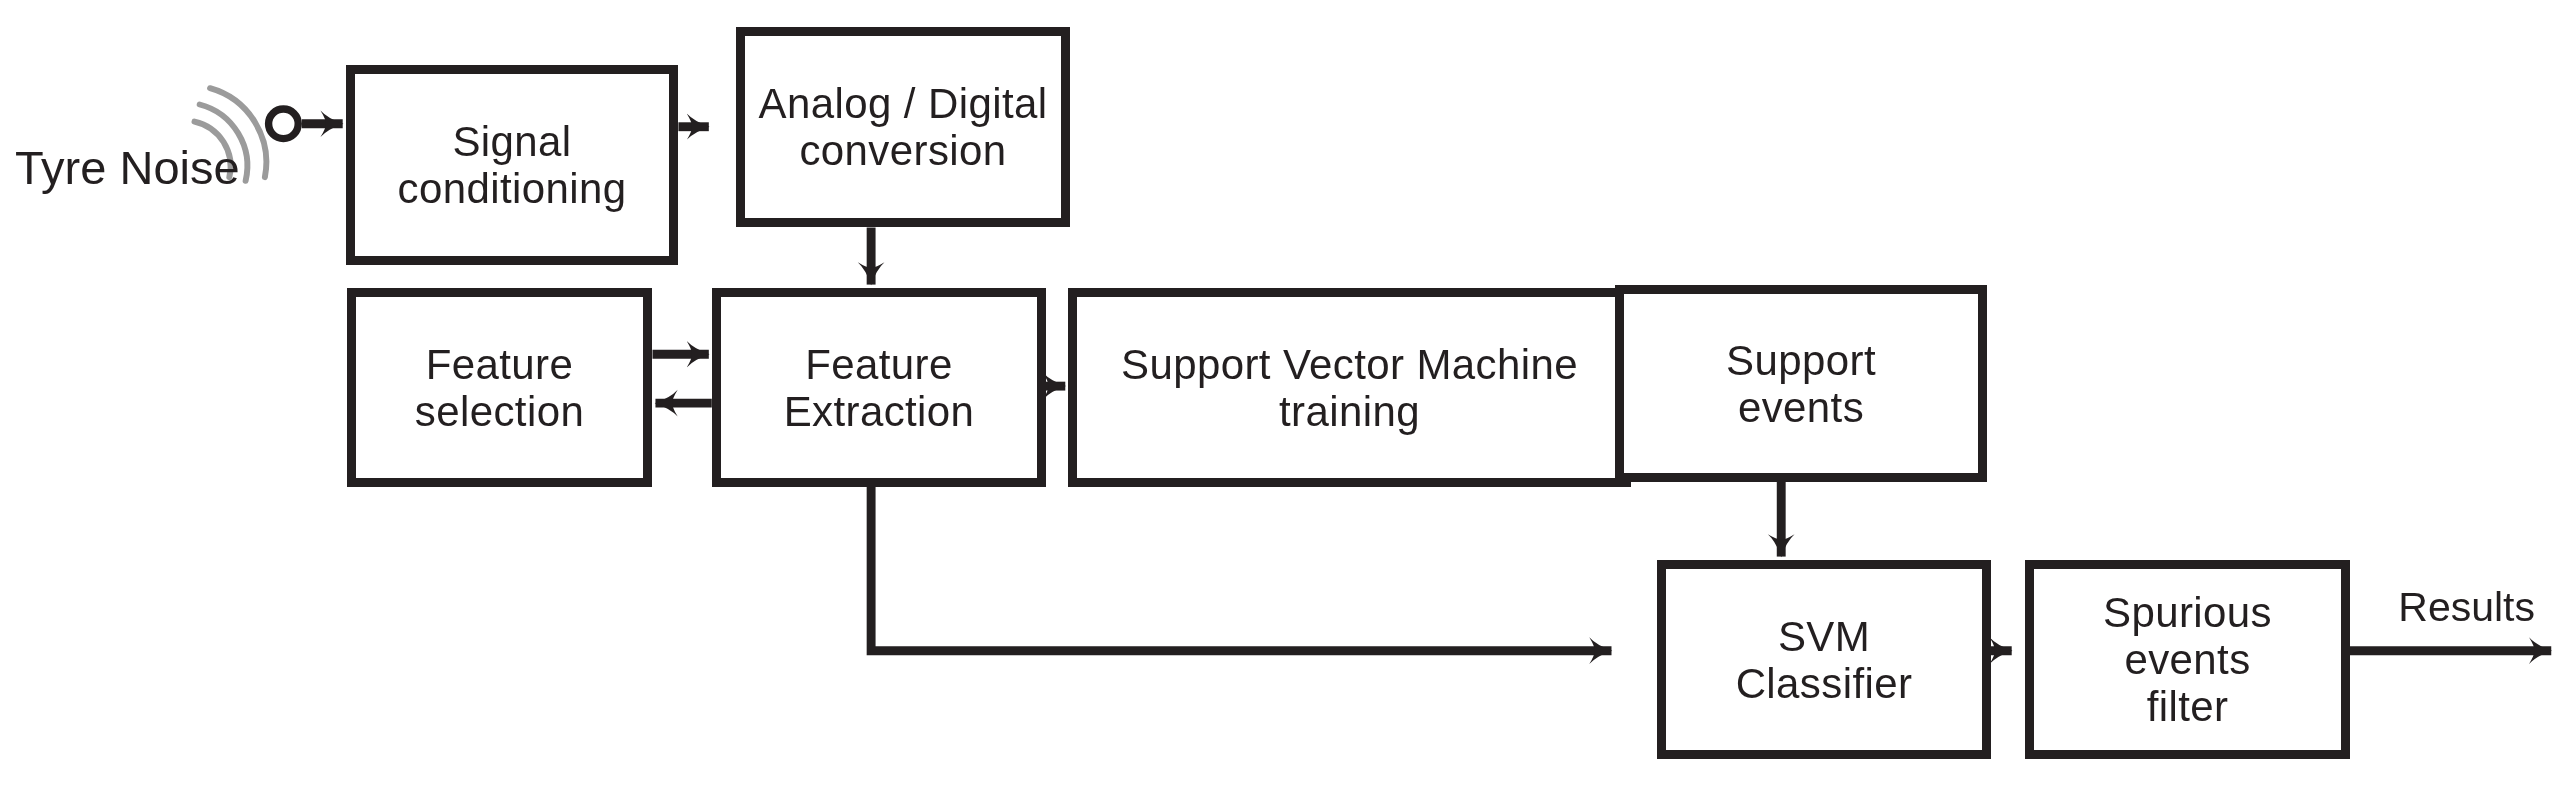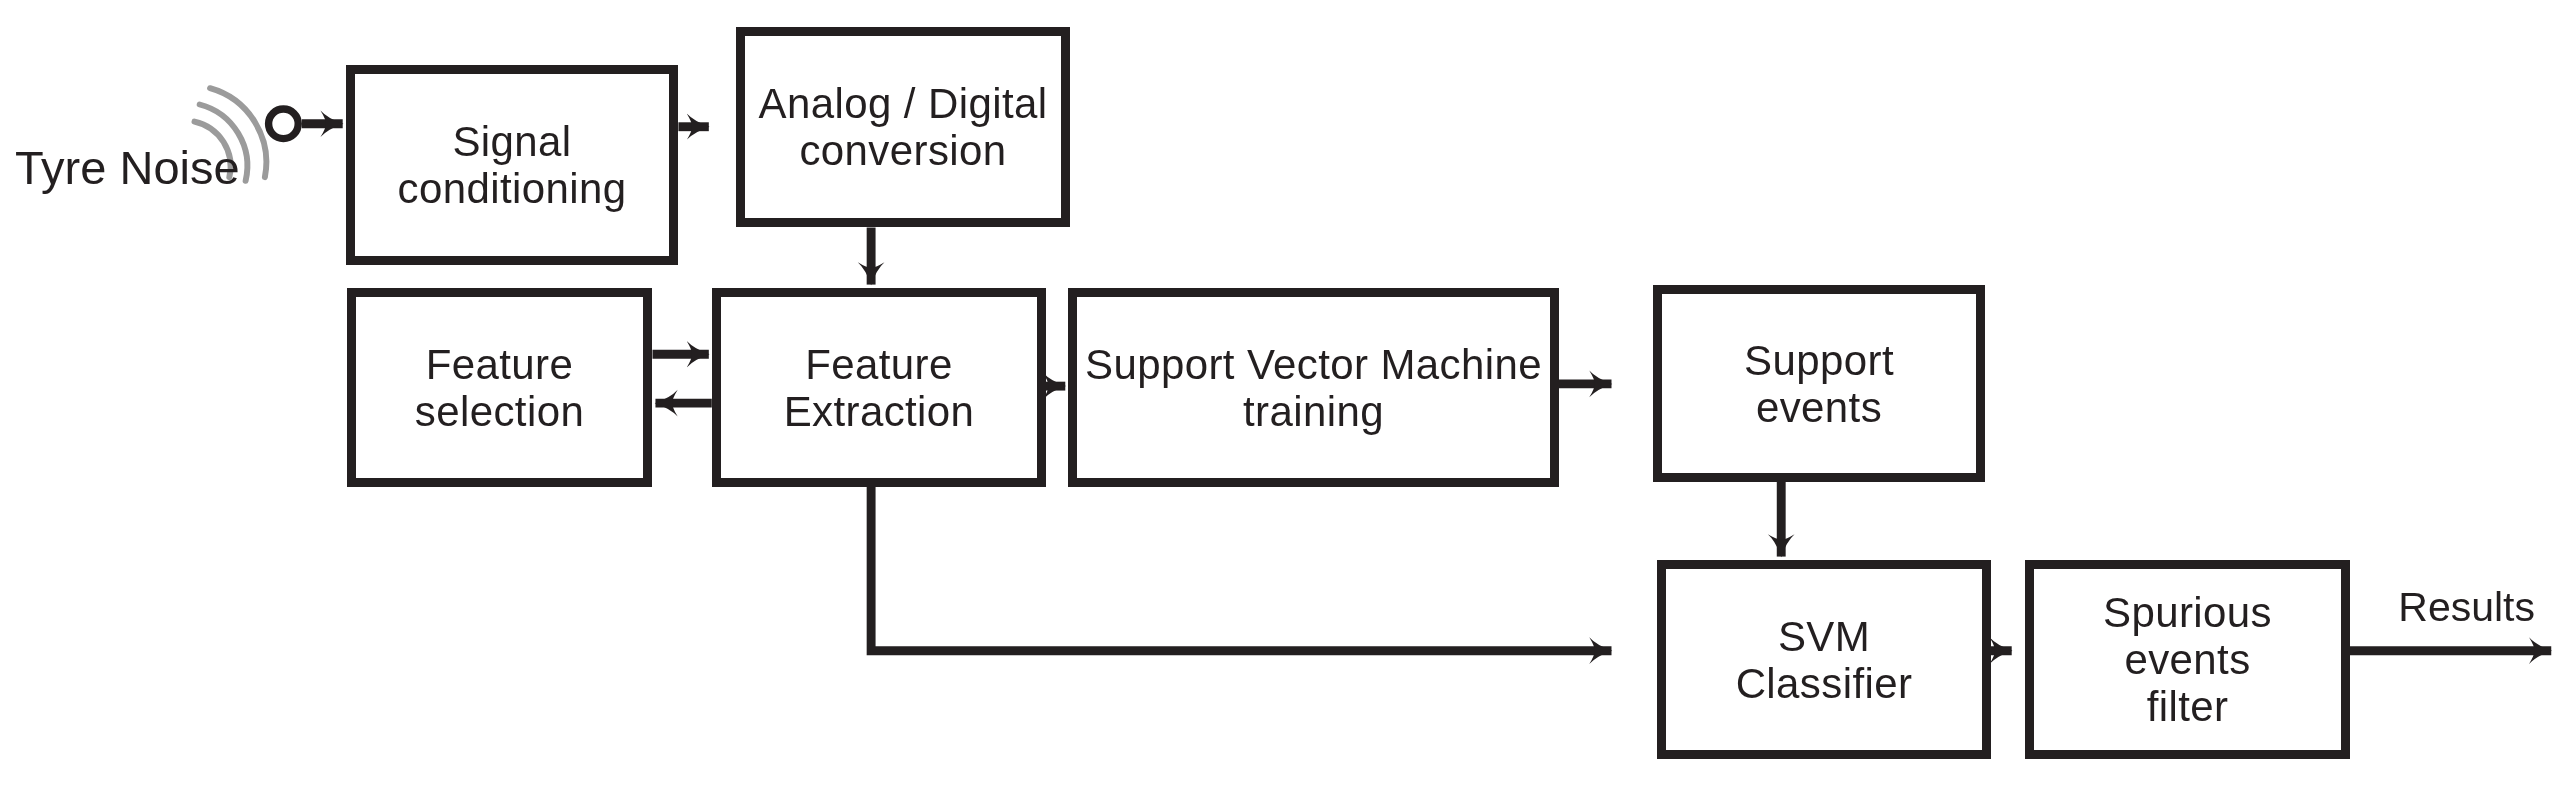--- a/index.html
+++ b/index.html
@@ -32,22 +32,22 @@
     text-align:center;
     font-size:42px;line-height:47px;
     letter-spacing:0.4px;
   }
   .box span{display:block;white-space:nowrap;}
 
   #box-signal-conditioning      {left:346px; top:24px;  width:332px; height:200px;margin-top:41px;}
   #box-analog-digital           {left:736px; top:27.4px;  width:334px; height:200px;}
   #box-feature-selection        {left:347px; top:288px; width:305px; height:199px;}
   #box-feature-extraction       {left:712px; top:288px; width:334px; height:199px;}
-  #box-svm-training             {left:1068px;top:288px; width:491px; height:199px;}
-  #box-support-vectors          {left:1615px;top:285px; width:332px; height:197px;margin-left:38px;}
+  #box-svm-training             {left:1068px;top:288px; width:563px; height:199px;}
+  #box-support-vectors          {left:1615px;top:285px; width:372px; height:197px;}
   #box-svm-classifier           {left:1657px;top:560px; width:334px; height:199px;}
   #box-spurious-events-filter   {left:2015px;top:560px; width:325px; height:199px;margin-left:10px;}
 
   .floating-label{position:absolute;white-space:nowrap;text-align:right;}
   #label-tyre-noise{left:15px;top:142px;font-size:47px;line-height:52px;}
   #label-results{left:2387px;top:584px;width:148px;font-size:41px;line-height:46px;}
 </style>
 </head>
 <body>
 

